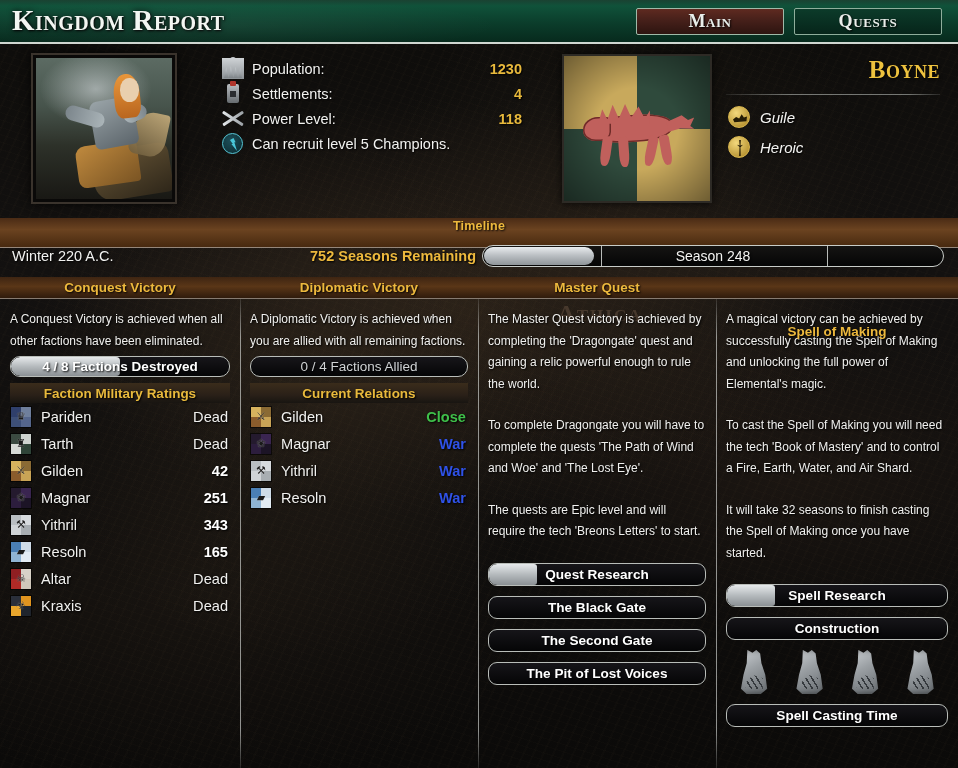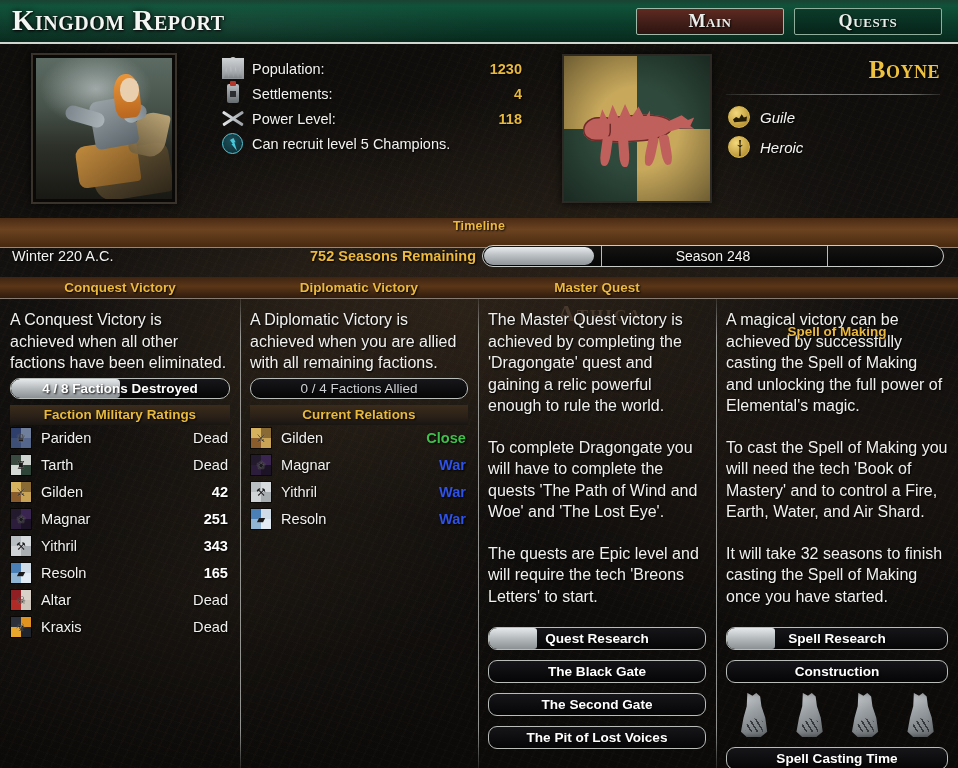--- a/index.html
+++ b/index.html
@@ -233,21 +233,21 @@
   .col{position:absolute; top:0; height:469px; padding:10px 10px 0 10px;}
   .c1{left:0;    width:240px;}
   .c2{left:240px;width:238px;}
   .c3{left:478px;width:238px;}
   .c4{left:716px;width:242px;}
   .vdiv{position:absolute; top:0; width:1px; height:469px;
      background:linear-gradient(180deg, rgba(220,222,220,.12), rgba(225,228,225,.62) 8%, rgba(225,228,225,.62) 92%, rgba(220,222,220,.12));}
   .vd1{left:240px;} .vd2{left:478px;} .vd3{left:716px;}
 
   .body-text{
-    font-size:16px; line-height:21.5px; color:#f0f0ee;
+    font-size:12px; line-height:21.5px; color:#f0f0ee;
     text-shadow:1px 1px 2px #000;
   }
   .body-text p{ margin:0 0 20px 0; }
 
   .watermark{
     position:absolute; left:485px; top:300px; width:230px; height:26px;
     font-family:"Liberation Serif", serif; font-variant:small-caps;
     font-size:24px; font-weight:700; letter-spacing:2px;
     color:rgba(150,120,95,.30); text-align:center;
     pointer-events:none;

